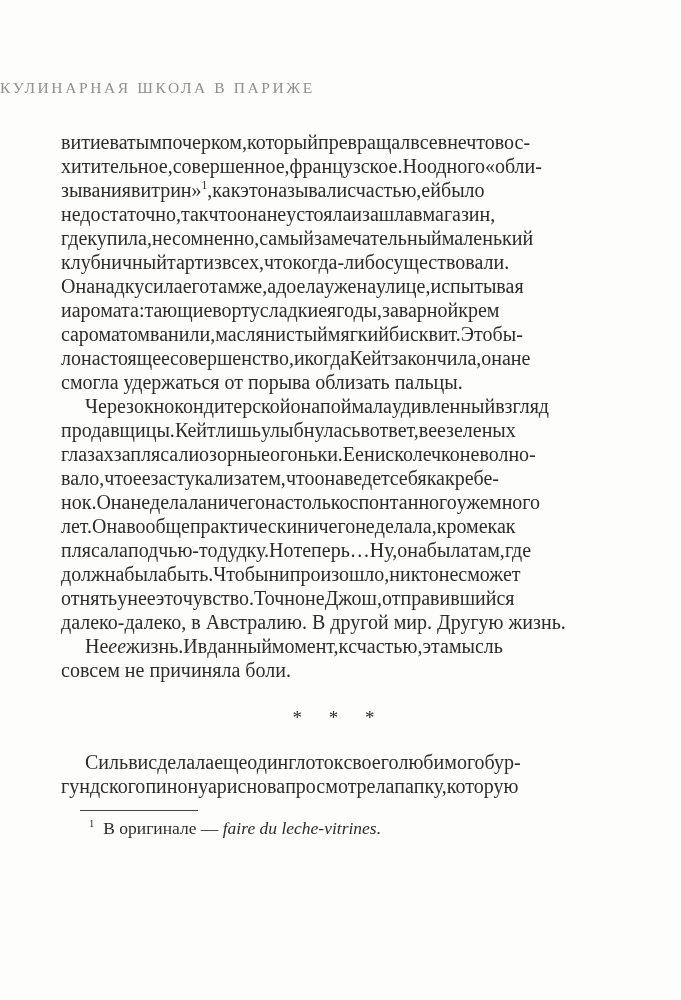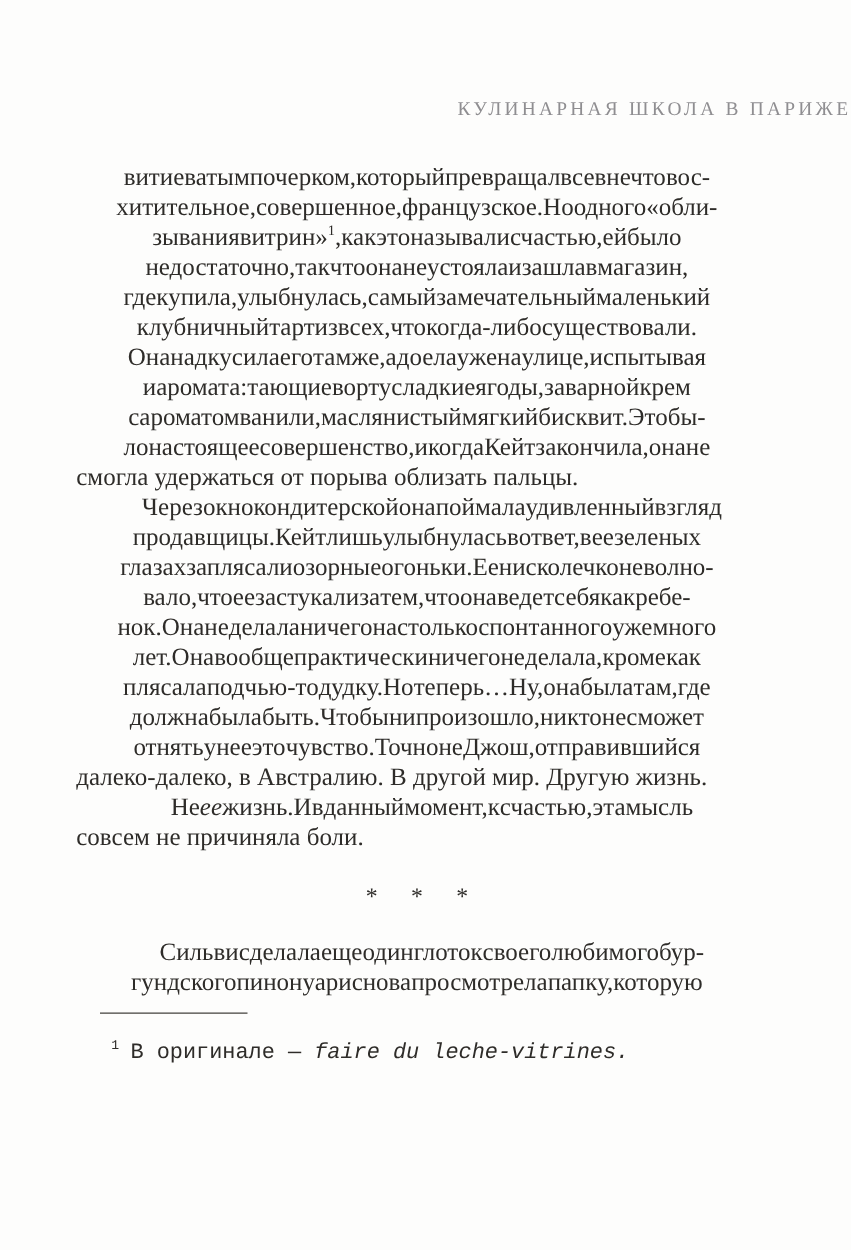--- a/index.html
+++ b/index.html
@@ -18,34 +18,34 @@
     height: 1000px;
     overflow: hidden;
     color: #2e2c29;
     background: #fdfdfc;
   }
   .running-header {
     position: absolute;
     top: 79px;
     left: 0;
     width: 100%;
-    text-align: right;
+    text-align: left;
     font-size: 15.5px;
     letter-spacing: 2.6px;
     color: #8f8e91;
   }
   .body-text {
     position: absolute;
     top: 130px;
     left: 61px;
     width: 545px;
   }
   .line {
     display: flex;
-    justify-content: center;
+    justify-content: flex-start;
     align-items: baseline;
     height: 24px;
     line-height: 24px;
     font-size: 20px;
     white-space: nowrap;
   }
   .line.left {
     display: block;
     font-family: Liberation Serif, serif;
   }
@@ -71,25 +71,24 @@
   }
   .footnote {
     margin-top: 12px;
   }
   .footnote-rule {
     width: 118px;
     margin-left: 19px;
     border-top: 1.5px solid #43413d;
   }
   .footnote-line {
-    margin-top: 20px;
+    margin-top: 6px;
     padding-left: 28px;
     font-size: 17.5px;
     line-height: 23px;
-    font-family: Liberation Mono, monospace;
   }
   .fn-marker {
     font-size: 10.5px;
     margin-right: 9px;
   }
 </style>
 </head>
 <body>
 
 <div class="page">
@@ -133,21 +132,21 @@
           <span>не</span>
           <span>устояла</span>
           <span>и</span>
           <span>зашла</span>
           <span>в</span>
           <span>магазин,</span>
         </div>
         <div class="line">
           <span>где</span>
           <span>купила,</span>
-          <span>улыбнулась,</span>
+          <span>несомненно,</span>
           <span>самый</span>
           <span>замечательный</span>
           <span>маленький</span>
         </div>
         <div class="line">
           <span>клубничный</span>
           <span>тарт</span>
           <span>из</span>
           <span>всех,</span>
           <span>что</span>

